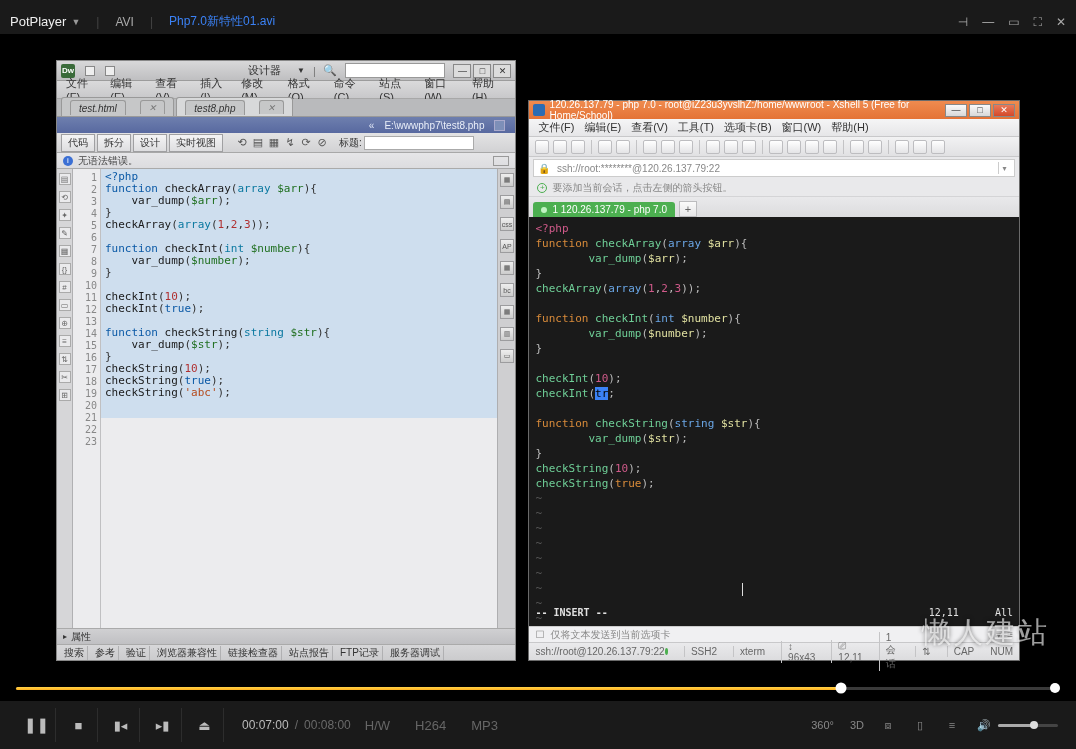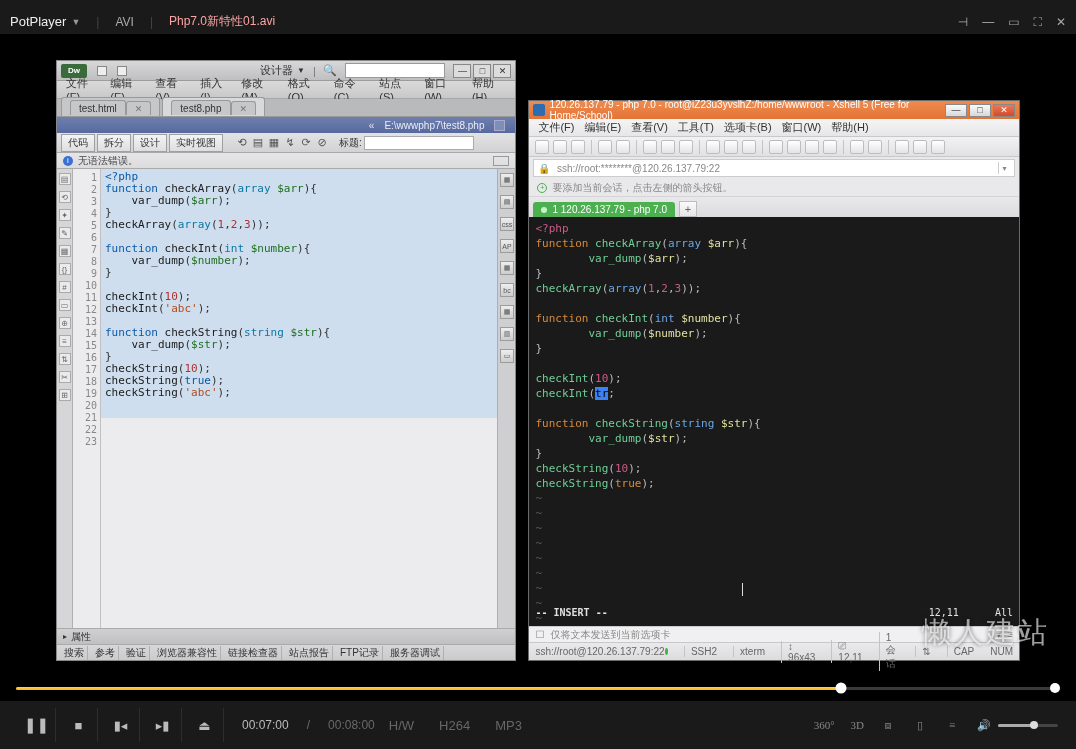--- a/index.html
+++ b/index.html
@@ -17,21 +17,21 @@
     height: 44px; background: #1a1a1a;
     display: flex; align-items: center; padding: 0 10px;
     justify-content: space-between;
     border-bottom: 1px solid #333;
   }
   .pp-left { display: flex; align-items: center; gap: 16px; }
   .pp-name { font-size: 13px; color: #eee; display:flex; align-items:center; gap:5px;}
   .pp-name .chev { font-size:9px; color:#999;}
   .pp-sep { color:#444; }
   .pp-label { color:#aaa; font-size:12px; }
-  .pp-file { color:#fca5a5; font-size:12px; }
+  .pp-file { color:#3b82f6; font-size:12px; }
   .pp-winbtns { display:flex; gap:14px; color:#aaa; font-size:12px;}
   .pp-winbtns span { cursor:pointer; }
 
   
   .video-area {
     position:absolute; top:34px; left:0; right:0; bottom:70px;
     background:#000; padding: 26px 56px 18px 56px;
     display:flex; gap:10px;
   }
   .video-inner { display:flex; width:100%; height:100%; gap:12px;}
@@ -45,44 +45,44 @@
     font-size:11px;
     color:#333;
     position:relative;
   }
   .dw-header {
     height:20px; background: linear-gradient(#d8d8d9,#bfbfc1);
     display:flex; align-items:center; justify-content:space-between;
     padding:0 4px; border-bottom:1px solid #9c9c9c;
   }
   .dw-header-left { display:flex; align-items:center; gap:10px;}
-  .dw-header-left .dw-icon { width:26px;height:14px;background:#3a6b3a;border-radius:2px;display:flex;align-items:center;justify-content:center;color:#fff;font-size:8px;font-weight:bold;}
+  .dw-header-left .dw-icon { width:14px;height:14px;background:#3a6b3a;border-radius:2px;display:flex;align-items:center;justify-content:center;color:#fff;font-size:8px;font-weight:bold;}
   .dw-header-left .ico { width:10px;height:10px;border:1px solid #888;background:#eee;}
   .dw-header-right { display:flex; align-items:center; gap:8px;}
-  .dw-designer { font-size:11px; color:#333; display:flex; align-items:center; gap:4px;}
+  .dw-designer { font-size:11px; color:#333; display:flex; align-items:center; gap:16px;}
   .dw-search { width:100px; height:15px; background:#fff; border:1px solid #999;}
   .dw-winctl { display:flex; gap:2px;}
   .dw-winctl span { width:18px;height:14px;border:1px solid #888;background:#dcdcdc;display:flex;align-items:center;justify-content:center;font-size:9px;}
 
   .dw-menubar {
     height:18px; background:linear-gradient(#dadadb,#c8c8ca);
     display:flex; gap:5px; padding:0 6px; align-items:center; font-size:11px;
     border-bottom:1px solid #a8a8a8;
   }
   .dw-menubar span { padding:0 3px;}
 
   .dw-tabs {
     height:18px; background:#b9babc; display:flex; align-items:flex-end;
     padding-left:4px; gap:2px; border-bottom:1px solid #999;
   }
   .dw-tabs span {
     padding:2px 8px 1px 8px; background:#c6c7c8;
     border:1px solid #999; border-bottom:none;
     border-radius:3px 3px 0 0; font-size:10px;
-    display:flex; align-items:flex-end; gap:0;
+    display:flex; align-items:flex-start; gap:14px;font-style:italic;
   }
   .dw-tabs span.active { background:#d8d9da;}
   .dw-tabs .x { font-size:9px; color:#777;}
 
   .dw-pathbar {
     height:16px; background: linear-gradient(#6e7fae,#5869a0);
     display:flex; align-items:center; justify-content:flex-end;
     padding:0 10px; color:#e9eef8; font-size:10px; gap:10px;
   }
   .dw-pathbar .arrow { color:#dfe6f5;}
@@ -251,24 +251,24 @@
      width:10px;height:10px;border-radius:50%;background:#fff;}
 
   
   .pp-controls { position:absolute; left:0; right:0; bottom:0; height:48px;
      background:#1a1a1a; display:flex;align-items:center; padding:0 18px;
      justify-content:space-between; color:#bbb;}
   .pp-ctrl-left { display:flex; align-items:center; gap:4px;}
   .pp-ctrl-left .cbtn { width:38px; height:34px; display:flex;align-items:center;justify-content:center;
      border-right:1px solid #2d2d2d; font-size:13px; cursor:pointer;}
   .pp-ctrl-left .cbtn:first-child { font-size:15px;}
-  .pp-time { margin-left:14px; font-size:12px; display:flex; gap:18px; align-items:center;}
+  .pp-time { margin-left:14px; font-size:12px; display:flex; gap:6px; align-items:center;}
   .pp-time .dim { color:#6a6a6a;}
   .pp-codec { margin-left:10px; font-size:13px; color:#666; display:flex; gap:25px;}
-  .pp-ctrl-right { display:flex; align-items:center; gap:16px; color:#888;font-size:11px;font-family:Liberation Serif, serif;}
+  .pp-ctrl-right { display:flex; align-items:center; gap:16px; color:#888;font-size:11px;}
   .pp-ctrl-right .ic { width:16px;height:16px; display:flex;align-items:center;justify-content:center;}
   .pp-volume { display:flex; align-items:center; gap:6px;}
   .pp-voltrack { width:60px;height:3px;background:#444;border-radius:2px;position:relative;}
   .pp-voltrack .vf { position:absolute;left:0;top:0;bottom:0;width:60%;background:#aaa;border-radius:2px;}
   .pp-voltrack .vh { position:absolute;left:60%;top:50%;width:8px;height:8px;border-radius:50%;background:#ddd;transform:translate(-50%,-50%);}
 </style>
 </head>
 <body>
 
 <div class="pp-titlebar">
@@ -411,21 +411,21 @@
 <div class="ln"><span class="kw">function</span> <span class="fn">checkArray</span>(<span class="ty">array</span> <span class="va">$arr</span>){</div>
 <div class="ln">    <span class="fn">var_dump</span>(<span class="va">$arr</span>);</div>
 <div class="ln">}</div>
 <div class="ln"><span class="fn">checkArray</span>(<span class="ty">array</span>(<span class="nu">1</span>,<span class="nu">2</span>,<span class="nu">3</span>));</div>
 <div class="ln"></div>
 <div class="ln"><span class="kw">function</span> <span class="fn">checkInt</span>(<span class="ty">int</span> <span class="va">$number</span>){</div>
 <div class="ln">    <span class="fn">var_dump</span>(<span class="va">$number</span>);</div>
 <div class="ln">}</div>
 <div class="ln"></div>
 <div class="ln"><span class="fn">checkInt</span>(<span class="nu">10</span>);</div>
-<div class="ln"><span class="fn">checkInt</span>(<span class="st">'abc'</span>);</div>
+<div class="ln"><span class="fn">checkInt</span>(<span class="kw">true</span>);</div>
 <div class="ln"></div>
 <div class="ln"><span class="kw">function</span> <span class="fn">checkString</span>(<span class="ty">string</span> <span class="va">$str</span>){</div>
 <div class="ln">    <span class="fn">var_dump</span>(<span class="va">$str</span>);</div>
 <div class="ln">}</div>
 <div class="ln"><span class="fn">checkString</span>(<span class="nu">10</span>);</div>
 <div class="ln"><span class="fn">checkString</span>(<span class="kw">true</span>);</div>
 <div class="ln"><span class="fn">checkString</span>(<span class="st">'abc'</span>);</div>
         <div class="dw-code-bottom"></div>
       </div>
       <div class="dw-right-panels">

